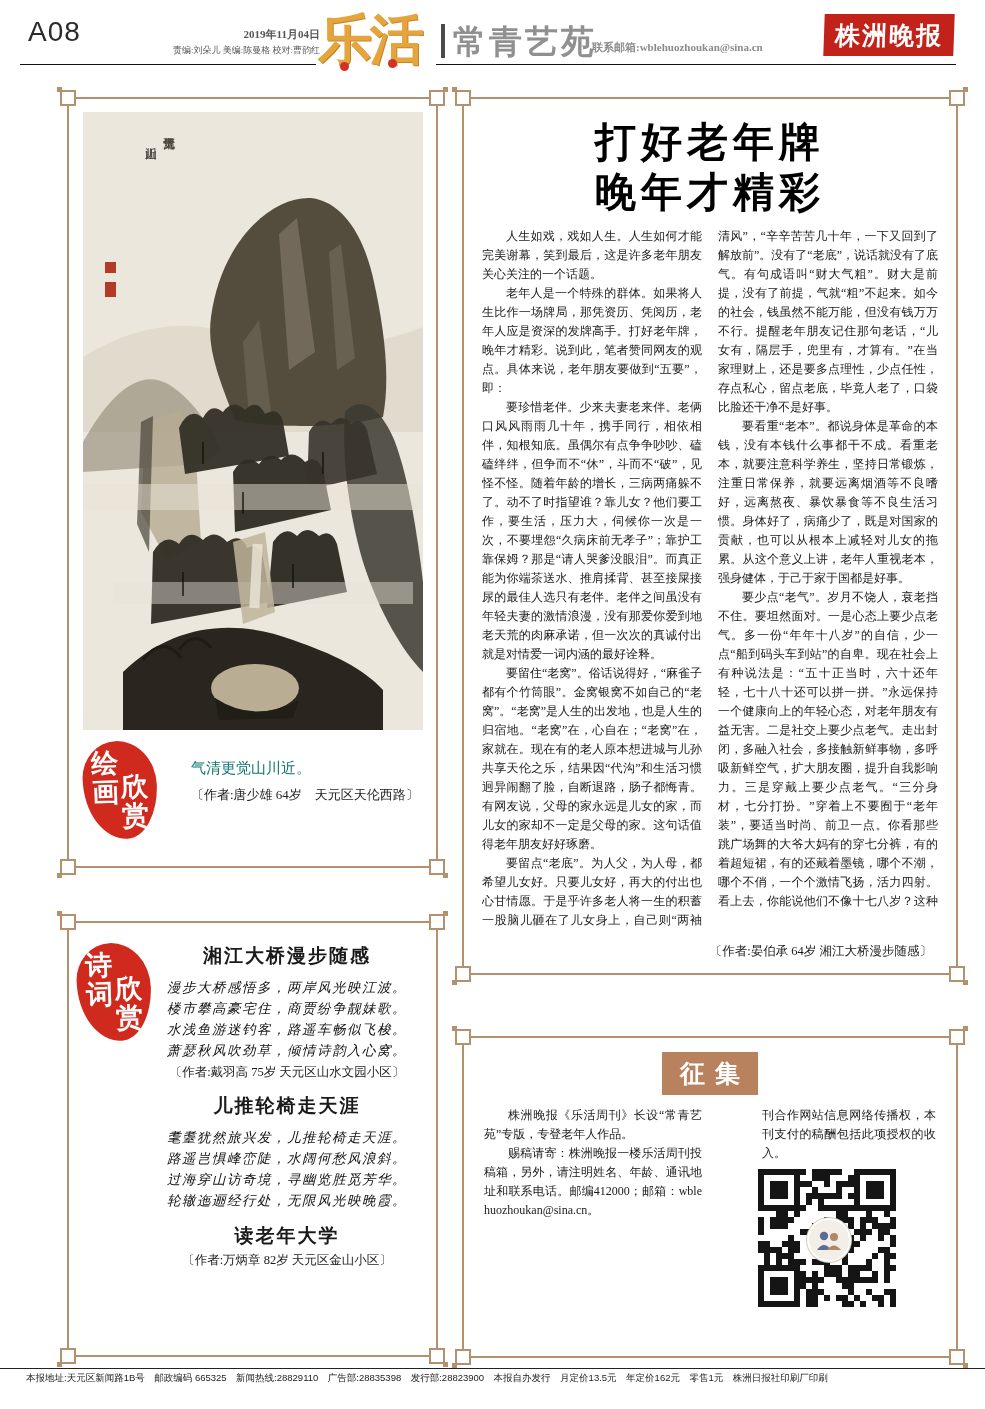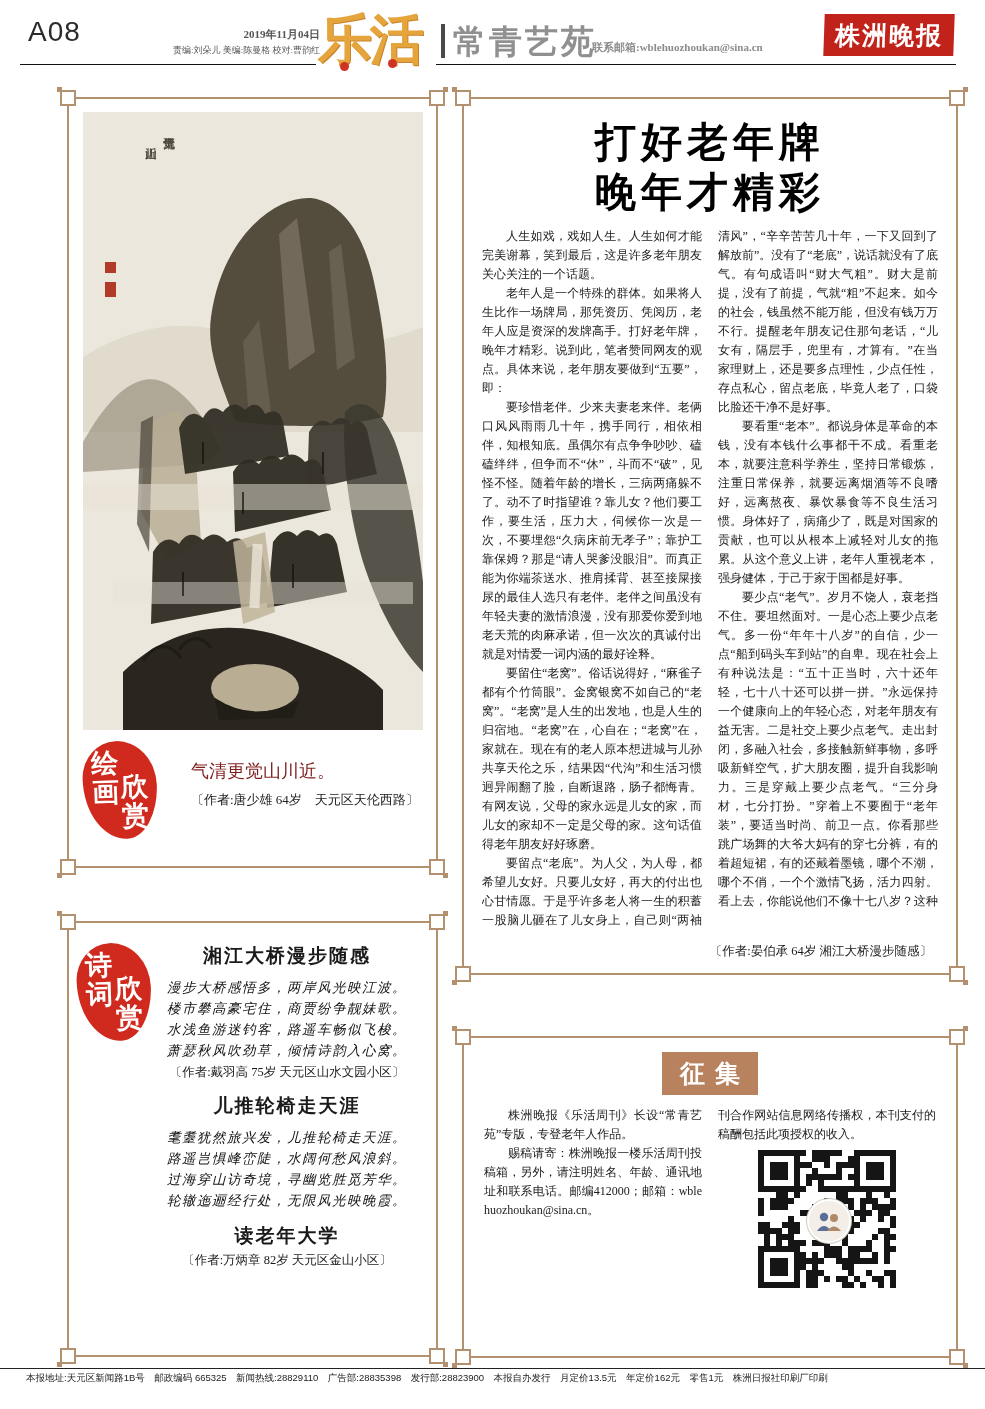--- a/index.html
+++ b/index.html
@@ -36,21 +36,21 @@
   
   #paintFrame{left:67px;top:97px;width:367px;height:767px;}
   .painting{position:absolute;left:14px;top:13px;width:340px;height:618px;}
   .seal{position:absolute;background:#cf2a1d;color:#fff;display:flex;gap:2px;
         padding:8px 9px;transform:rotate(-2deg);
         border-radius:46% 54% 42% 58% / 38% 46% 54% 62%;}
   .seal .col{display:flex;flex-direction:column;font-size:27px;font-weight:bold;line-height:1.08;}
   .seal .col2{margin-top:24px;}
   #paintSeal{left:14px;top:642px;}
   .pcap{position:absolute;left:122px;top:660px;width:230px;}
-  .pcap .l1{font-size:18px;color:#7f1d1d;}
+  .pcap .l1{font-size:15px;color:#0f766e;}
   .pcap .l2{font-size:13px;margin-top:8px;color:#222;}
   
   #poemFrame{left:67px;top:921px;width:367px;height:432px;}
   #poemSeal{left:8px;top:20px;}
   .poems{position:absolute;left:84px;top:8px;width:268px;text-align:center;}
   .poem .pt{font-size:19px;font-weight:bold;letter-spacing:2px;margin-top:12px;}
   .poem .pl{font-size:13.5px;font-style:italic;letter-spacing:1.5px;line-height:21px;color:#111;}
   .poem .pls{margin-top:8px;}
   .poem .pa{font-size:12.5px;margin-top:3px;}
   
@@ -236,21 +236,21 @@
     <i class="c bl"></i>
     <i class="c br"></i>
 
     <div class="badge">征集</div>
     <div class="ccols">
       <div class="ccol">
         <p>株洲晚报《乐活周刊》长设“常青艺苑”专版，专登老年人作品。</p>
         <p>赐稿请寄：株洲晚报一楼乐活周刊投稿箱，另外，请注明姓名、年龄、通讯地址和联系电话。邮编412000；邮箱：wblehuozhoukan@sina.cn。</p>
       </div>
       <div class="ccol">
-        <p style="text-indent:0;">刊合作网站信息网络传播权，本刊支付的稿酬包括此项授权的收入。</p>
+        <p style="text-indent:0;margin-left:44px;">刊合作网站信息网络传播权，本刊支付的稿酬包括此项授权的收入。</p>
         <div class="qr">
             <i style="left: 0px; top: 0px;"></i>
             <i style="left: 6px; top: 0px;"></i>
             <i style="left: 12px; top: 0px;"></i>
             <i style="left: 18px; top: 0px;"></i>
             <i style="left: 24px; top: 0px;"></i>
             <i style="left: 30px; top: 0px;"></i>
             <i style="left: 36px; top: 0px;"></i>
             <i style="left: 42px; top: 0px;"></i>
             <i style="left: 54px; top: 0px;"></i>

